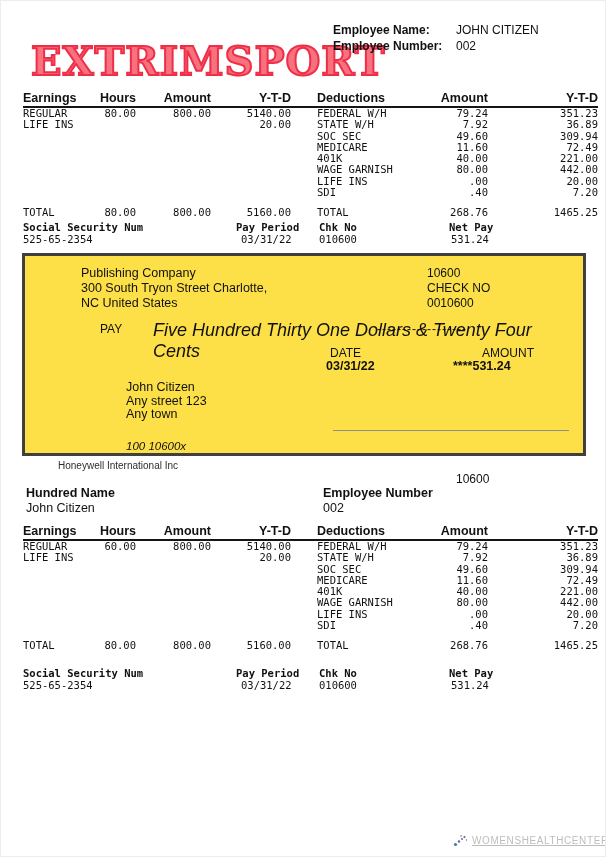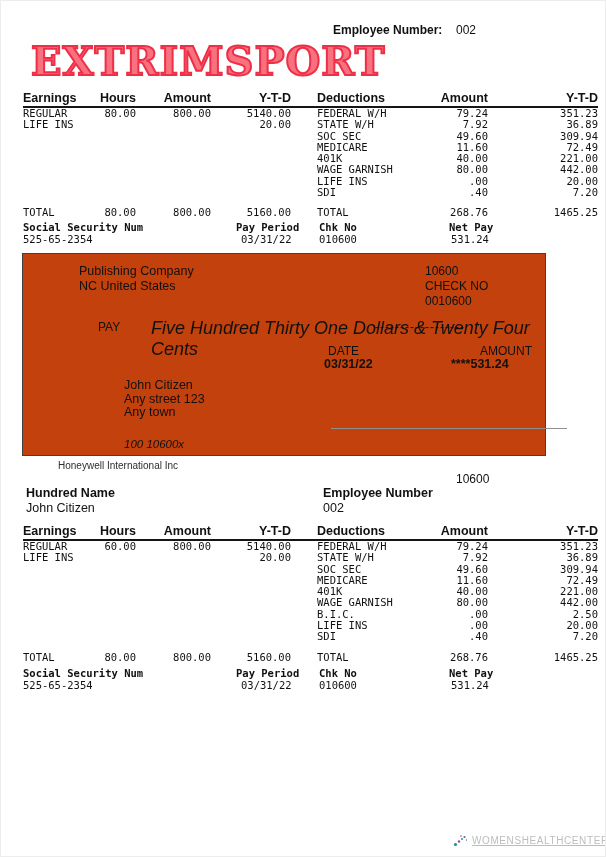--- a/index.html
+++ b/index.html
@@ -28,22 +28,22 @@
   .paytable tr.spacer td{height:9px;}
 
   .stub-footer{position:absolute;left:22px;width:575px;height:30px;
                font-family:"DejaVu Sans Mono","Liberation Mono",monospace;font-size:10.5px;}
   #footer1{top:220px;}
   #footer2{top:666px;}
   .stub-footer span{position:absolute;white-space:nowrap;}
   .stub-footer .b{font-weight:bold;}
 
   
-  .check{position:absolute;left:21px;top:252px;width:524px;height:203px;
-         background:#c2410c;border:1px solid #404040;box-sizing:border-box;}
+  .check{position:absolute;left:21px;top:252px;width:564px;height:203px;
+         background:#fde047;border:3px solid #404040;box-sizing:border-box;}
   .check .payer{position:absolute;left:56px;top:10px;font-size:12.5px;line-height:15px;}
   .check .cknum{position:absolute;left:402px;top:10px;font-size:12px;line-height:15px;}
   .check .pay-label{position:absolute;left:75px;top:66px;font-size:12px;}
   .check .amount-words{position:absolute;left:128px;top:64px;font-size:18px;font-style:italic;}
   .check .dashes{position:absolute;left:352px;top:66px;font-size:12px;letter-spacing:1px;}
   .check .date-label{position:absolute;left:305px;top:90px;font-size:12px;}
   .check .date-value{position:absolute;left:301px;top:103px;font-size:12.5px;font-weight:bold;}
   .check .amt-label{position:absolute;left:457px;top:90px;font-size:12px;}
   .check .amt-value{position:absolute;left:428px;top:103px;font-size:12.5px;font-weight:bold;}
   .check .payee{position:absolute;left:101px;top:125px;font-size:12.5px;line-height:13.5px;}
@@ -63,20 +63,24 @@
   .watermark .wm-text{font-size:10px;color:#bdbdbd;letter-spacing:0.6px;text-decoration:underline;}
   .watermark .wm-badge{font-size:9px;font-weight:bold;color:#fff;background:#2a8d95;padding:1px 3px;}
 </style>
 </head>
 <body>
 
 <div class="page">
 
   <div class="logo">EXTRIMSPORT</div>
   <div class="emp-top">
+    <div class="row">
+      <span class="lbl">Employee Name:</span>
+      <span>JOHN CITIZEN</span>
+    </div>
     <div class="row">
       <span class="lbl">Employee Number:</span>
       <span>002</span>
     </div>
   </div>
 
   <div class="stub" id="stub1">
     <table class="paytable">
       <colgroup>
           <col style="width:68px">
@@ -192,20 +196,21 @@
     <span class="b" style="left:426px;top:0">Net Pay</span>
     <span style="left:0;top:12px">525-65-2354</span>
     <span style="left:218px;top:12px">03/31/22</span>
     <span style="left:296px;top:12px">010600</span>
     <span style="left:428px;top:12px">531.24</span>
   </div>
 
   <div class="check">
     <div class="payer">
       <div>Publishing Company</div>
+      <div>300 South Tryon Street Charlotte,</div>
       <div>NC United States</div>
     </div>
     <div class="cknum">
       <div>10600</div>
       <div>CHECK NO</div>
       <div>0010600</div>
     </div>
     <div class="pay-label">PAY</div>
     <div class="amount-words">Five Hundred Thirty One Dollars &amp; Twenty Four Cents</div>
     <div class="dashes">------------------</div>
@@ -306,29 +311,20 @@
             <td></td>
         <td class="dn">WAGE GARNISH</td>
         <td class="r">80.00</td>
         <td class="r">442.00</td>
       </tr>
       <tr>
         <td></td>
             <td></td>
             <td></td>
             <td></td>
-        <td class="dn">B.I.C.</td>
-        <td class="r">.00</td>
-        <td class="r">2.50</td>
-      </tr>
-      <tr>
-        <td></td>
-            <td></td>
-            <td></td>
-            <td></td>
         <td class="dn">LIFE INS</td>
         <td class="r">.00</td>
         <td class="r">20.00</td>
       </tr>
       <tr>
         <td></td>
             <td></td>
             <td></td>
             <td></td>
         <td class="dn">SDI</td>

